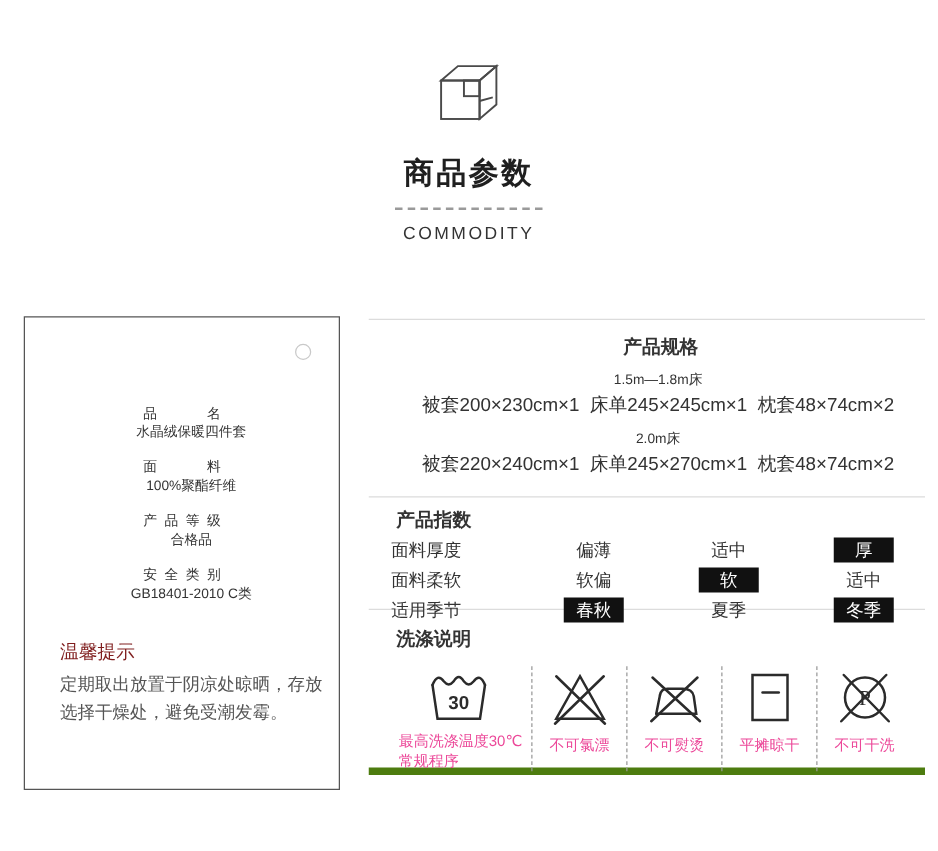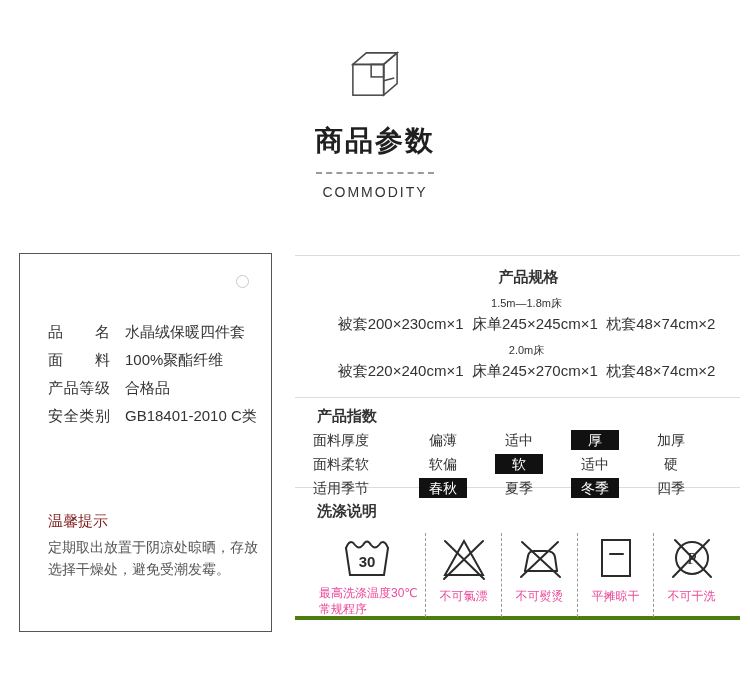--- a/index.html
+++ b/index.html
@@ -1,53 +1,53 @@
 <!DOCTYPE html>
 <html><head>
 <meta charset="utf-8">
 <style>
   * { margin:0; padding:0; box-sizing:border-box; }
   body { width:750px; height:681px; background:#ffffff; font-family:"Liberation Sans","DejaVu Sans",sans-serif; position:relative; overflow:hidden; }
 
   
   .header { position:absolute; top:50px; left:0; width:750px; text-align:center; }
   .cube-svg { display:block; margin:0 auto 22px auto; }
-  .page-title { font-size:28px; font-weight:700; color:#1f1f1f; letter-spacing:2px; }
+  .page-title { font-size:24px; font-weight:700; color:#1f1f1f; letter-spacing:2px; }
   .dash-sep { width:118px; height:0; border-top:2px dashed #9a9a9a; margin:12px auto 10px auto; }
   .subtitle { font-size:14px; color:#333; letter-spacing:2px; }
 
   
   .tag-card { position:absolute; left:19px; top:253px; width:253px; height:379px; border:1px solid #555; background:#fff; }
   .card-hole { position:absolute; top:21px; right:22px; width:13px; height:13px; border:1px solid #c9c9c9; border-radius:50%; }
   .card-fields { position:absolute; left:28px; top:70px; width:210px; }
-  .field-row { display:flex; align-items:flex-end; margin-bottom:13px; font-size:15px; color:#333; line-height:15px; }
+  .field-row { display:flex; align-items:center; margin-bottom:13px; font-size:11px; color:#333; line-height:15px;flex-direction:column; }
   .field-label { width:62px; flex:none; text-align:justify; text-align-last:justify; margin-right:15px; }
   .field-value { white-space:nowrap; }
   .tip-title { position:absolute; left:28px; top:258px; font-size:15px; color:#7f1d1d; }
   .tip-text { position:absolute; left:28px; top:282px; width:210px; font-size:14px; color:#555; line-height:22px; white-space:pre-line; }
 
   
   .right-panel { position:absolute; left:295px; top:255px; width:445px; }
   .section { border-top:1px solid #dcdcdc; }
   .sec-heading { font-size:15px; font-weight:700; color:#333; }
 
   .sec-specs { height:142px;text-align:center; }
   .sec-specs .sec-heading { margin:12px 0 0 22px; }
   .spec-size { font-size:11px; color:#333; margin:9px 0 4px 18px; }
   .spec-detail { font-size:15px; color:#333; margin-left:18px; white-space:pre; }
 
   .sec-index { height:90px; }
   .sec-index .sec-heading { margin:9px 0 0 22px; }
-  .index-row { display:flex; align-items:center; margin:4px 0 0 18px; font-size:14px; color:#333; line-height:18px; }
+  .index-row { display:flex; align-items:center; margin:4px 0 0 18px; font-size:14px; color:#333; line-height:18px;gap:32px; }
   .index-label { width:92px; flex:none; }
   .index-opt { width:76px; flex:none; text-align:center; }
   .index-opt span { display:inline-block; min-width:48px; padding:1px 2px; }
   .index-opt span.active { background:#111; color:#fff; }
 
-  .sec-wash { height:133px; border-bottom:4px solid #4d7c0f; }
+  .sec-wash { height:133px; border-bottom:6px solid #4d7c0f; }
   .sec-wash .sec-heading { margin:14px 0 0 22px; }
   .wash-row { display:flex; margin:12px 0 0 14px; width:420px; }
   .wash-cell { flex:1; text-align:center; padding:2px 2px 0 2px; }
   .wash-cell.first { flex:none; width:116px; }
   .wash-cell + .wash-cell { border-left:1px dashed #999; }
   .wash-icon { display:block; margin:0 auto; }
   .wash-label { font-size:12px; color:#ec4899; margin-top:7px; line-height:16px; white-space:pre-line; }
   .wash-cell.first .wash-label { text-align:left; padding-left:8px; margin-top:4px; }
   .care-stroke { fill:none; stroke:#2b2b2b; stroke-width:2; stroke-linecap:round; stroke-linejoin:miter; }
   .care-num { font-size:15px; font-weight:700; fill:#2b2b2b; font-family:"Liberation Sans",sans-serif; }

